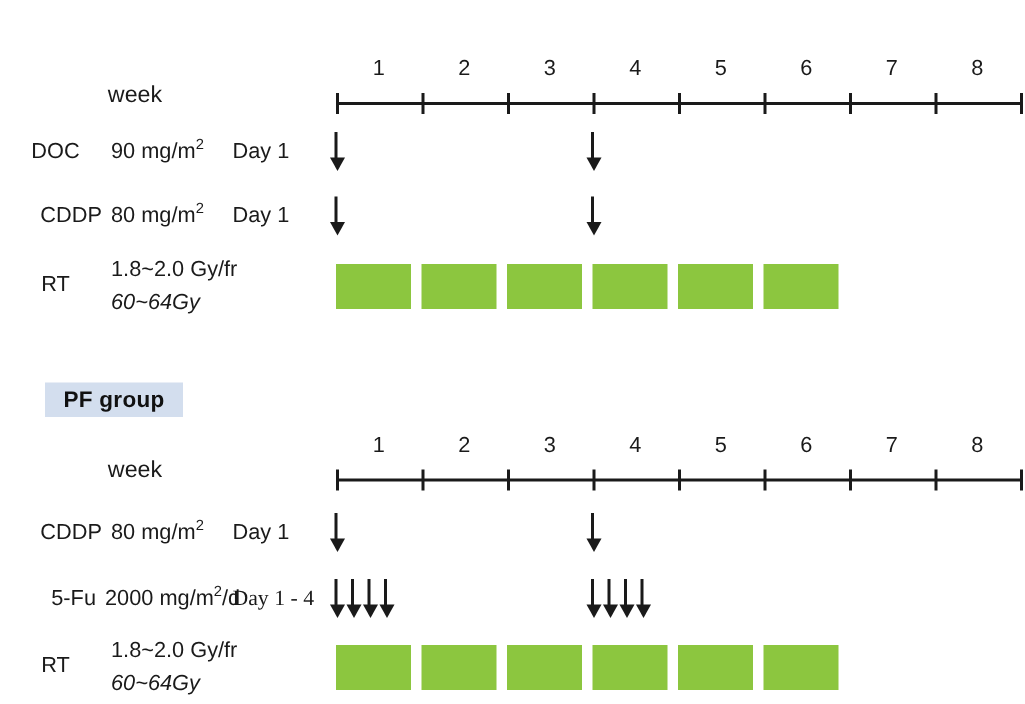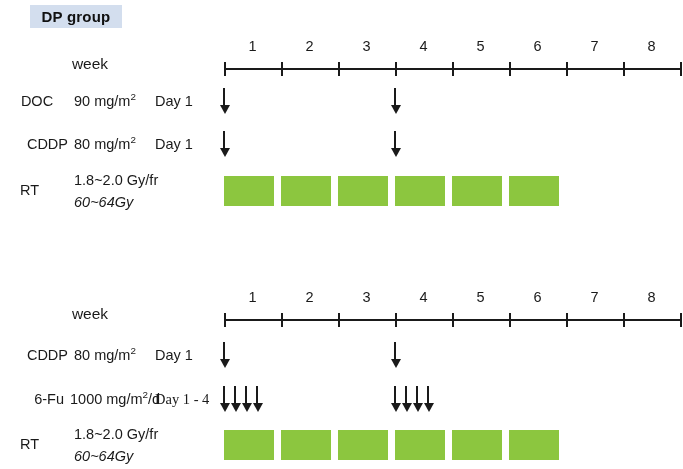--- a/index.html
+++ b/index.html
@@ -58,23 +58,23 @@
     left: 155px;
     text-align: left;
   }
   .lbl-week {
     left: 40px;
     width: 100px;
     text-align: center;
     font-size: 15.5px;
   }
   .lbl-rt-name {
-    left: 20px;
+    left: 6px;
     width: 62px;
-    text-align: left;
+    text-align: center;
   }
   .lbl-rt-l1 { left: 74px; }
   .lbl-rt-l2 { left: 74px; font-style: italic; }
 
   sup { font-size: 0.68em; vertical-align: super; line-height: 0; }
 
   
   .axis {
     position: absolute;
     left: 224px;
@@ -135,21 +135,20 @@
     position: absolute;
     height: 30px;
     background: #8cc63f;
   }
 </style>
 </head>
 <body>
 
 <div class="panel" id="panel-dp">
 
-  <div class="group-title">DP group</div>
 
   <div class="row-label lbl-week" style="top:55px;">week</div>
 
   <div class="axis" id="dp-axis" style="top:68px;">
     <div class="axis-line"></div>
   <div class="tick" style="left: 0px;"></div>
       <div class="tick" style="left: 57px;"></div>
       <div class="tick" style="left: 114px;"></div>
       <div class="tick" style="left: 171px;"></div>
       <div class="tick" style="left: 228px;"></div>
@@ -203,20 +202,21 @@
       <div class="rt-bar" style="left: 281px; width: 50px; background: rgb(140, 198, 63);"></div>
       <div class="rt-bar" style="left: 338px; width: 50px; background: rgb(140, 198, 63);"></div>
       <div class="rt-bar" style="left: 395px; width: 50px; background: rgb(140, 198, 63);"></div>
       <div class="rt-bar" style="left: 452px; width: 50px; background: rgb(140, 198, 63);"></div>
       <div class="rt-bar" style="left: 509px; width: 50px; background: rgb(140, 198, 63);"></div>
     </div>
 </div>
 
 <div class="panel" id="panel-pf">
 
+  <div class="group-title">PF group</div>
 
   <div class="row-label lbl-week" style="top:55px;">week</div>
 
   <div class="axis" id="pf-axis" style="top:69px;">
     <div class="axis-line"></div>
   <div class="tick" style="left: 0px;"></div>
       <div class="tick" style="left: 57px;"></div>
       <div class="tick" style="left: 114px;"></div>
       <div class="tick" style="left: 171px;"></div>
       <div class="tick" style="left: 228px;"></div>
@@ -241,22 +241,22 @@
       <div class="arrow" style="left: 219px;">
         <div class="shaft"></div>
         <div class="head"></div>
       </div>
       <div class="arrow" style="left: 390px;">
         <div class="shaft"></div>
         <div class="head"></div>
       </div>
     </div>
 
-  <div class="row-label" style="top:141px;left:2px;width:62px;text-align:right;">6-Fu</div>
-  <div class="row-label" style="top:141px;left:70px;"><span>1000 mg/m</span><sup>2</sup><span>/d</span></div>
+  <div class="row-label" style="top:141px;left:2px;width:62px;text-align:right;">5-Fu</div>
+  <div class="row-label" style="top:141px;left:70px;"><span>2000 mg/m</span><sup>2</sup><span>/d</span></div>
   <div class="row-label lbl-day" style="top:141px;font-family:Liberation Serif, serif;">Day 1 - 4</div>
   <div id="pf-5fu-arrows" style="position:absolute;top:136px;left:0;width:683px;height:28px;">
       <div class="arrow" style="left: 219px;">
         <div class="shaft"></div>
         <div class="head"></div>
       </div>
       <div class="arrow" style="left: 230px;">
         <div class="shaft"></div>
         <div class="head"></div>
       </div>

